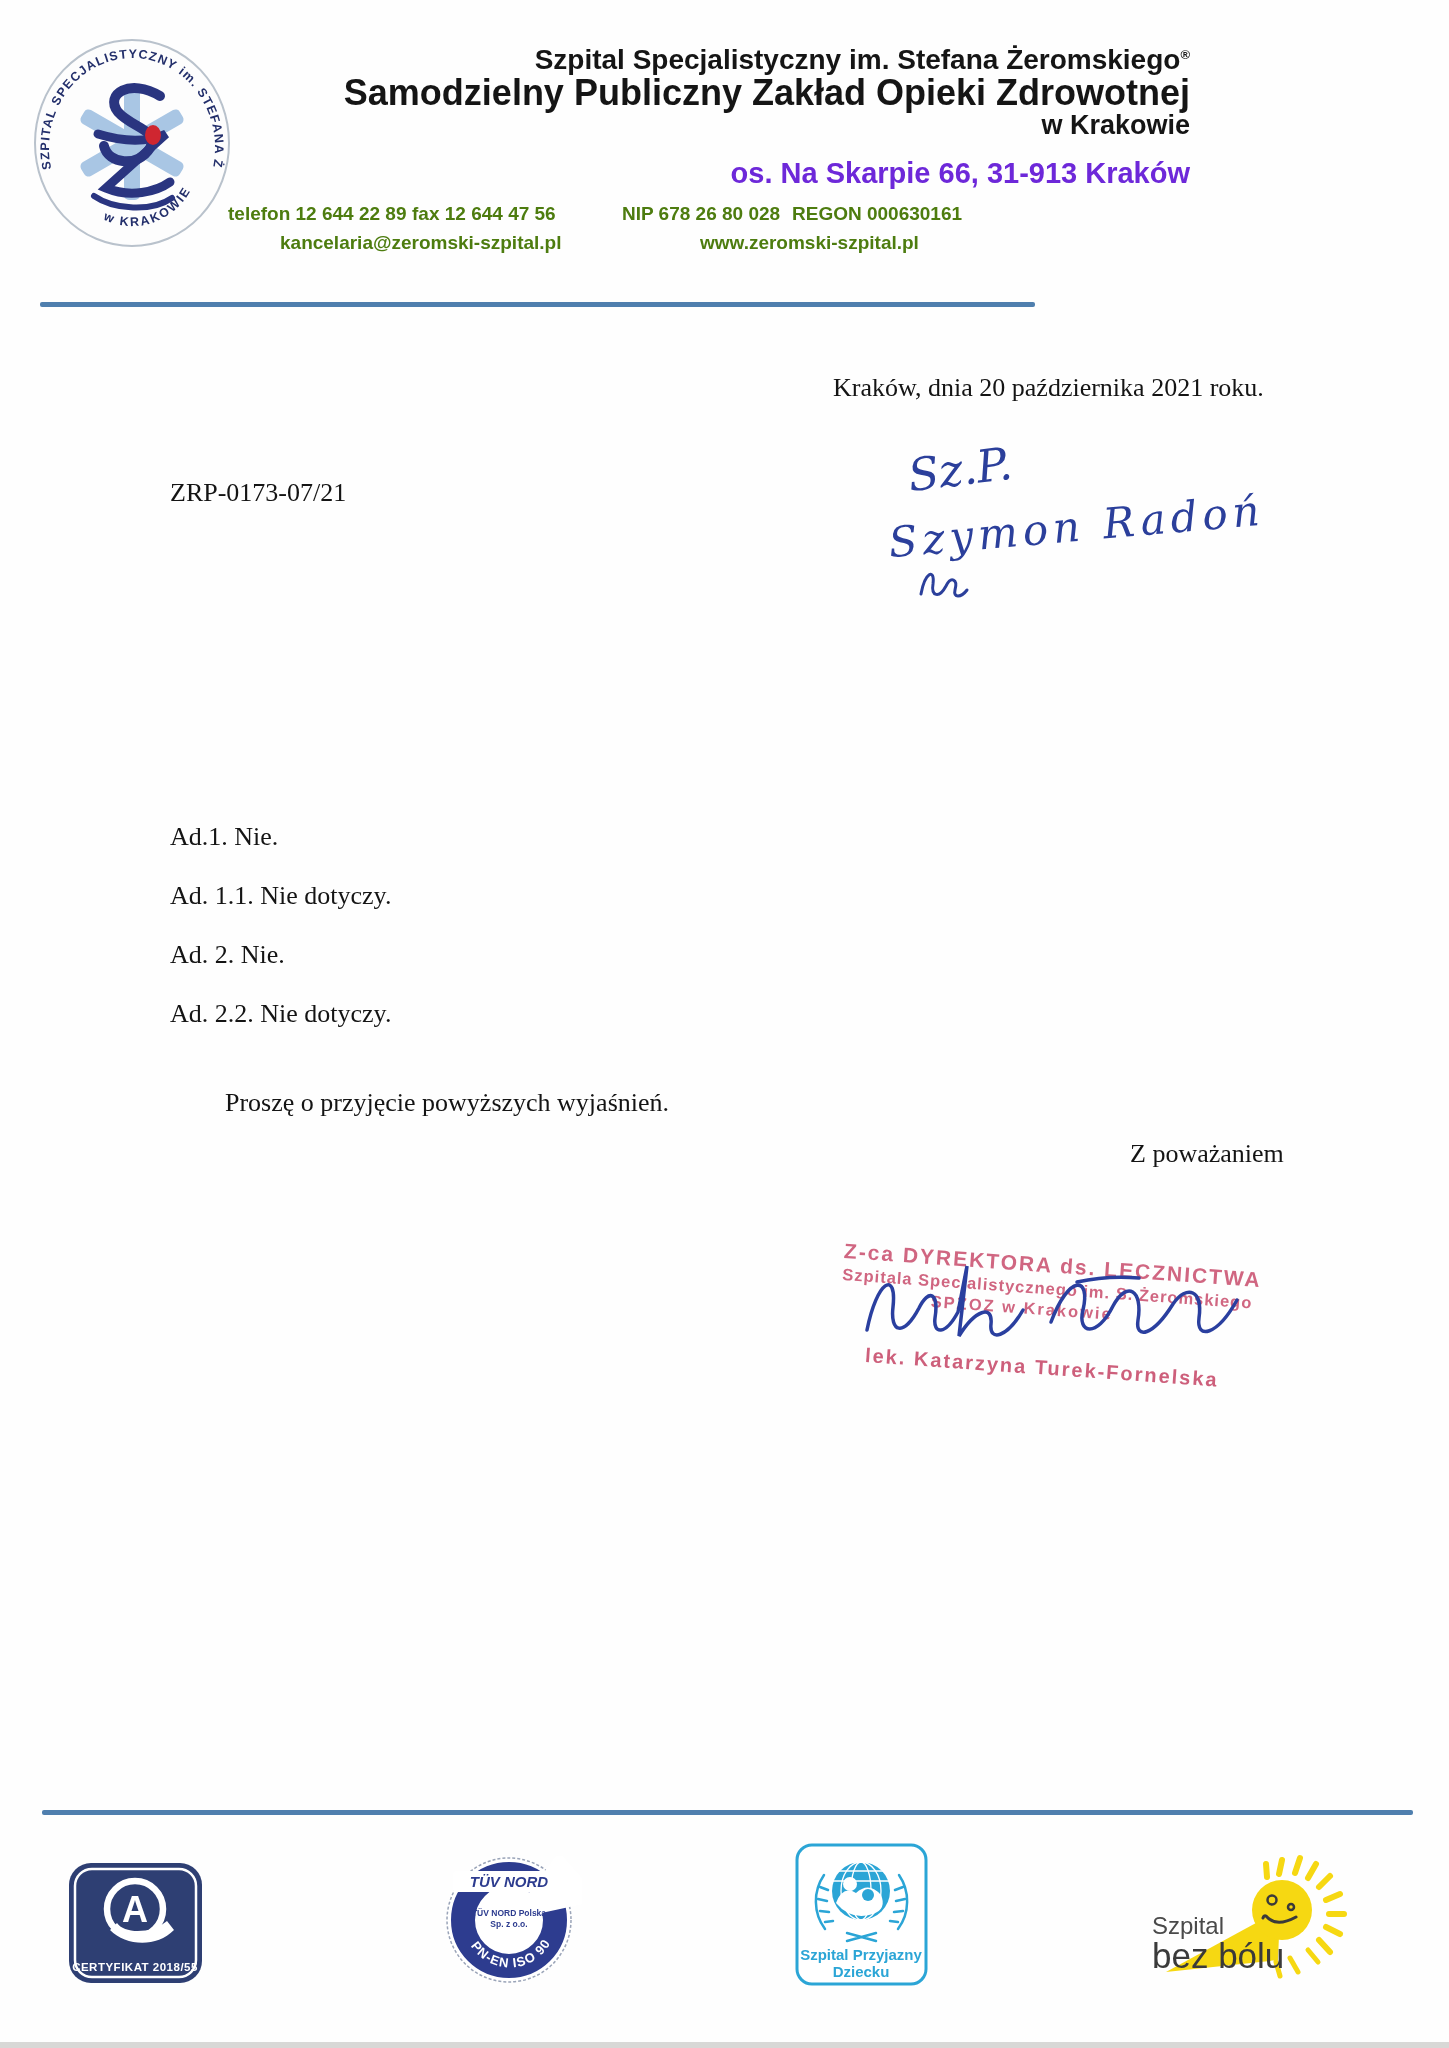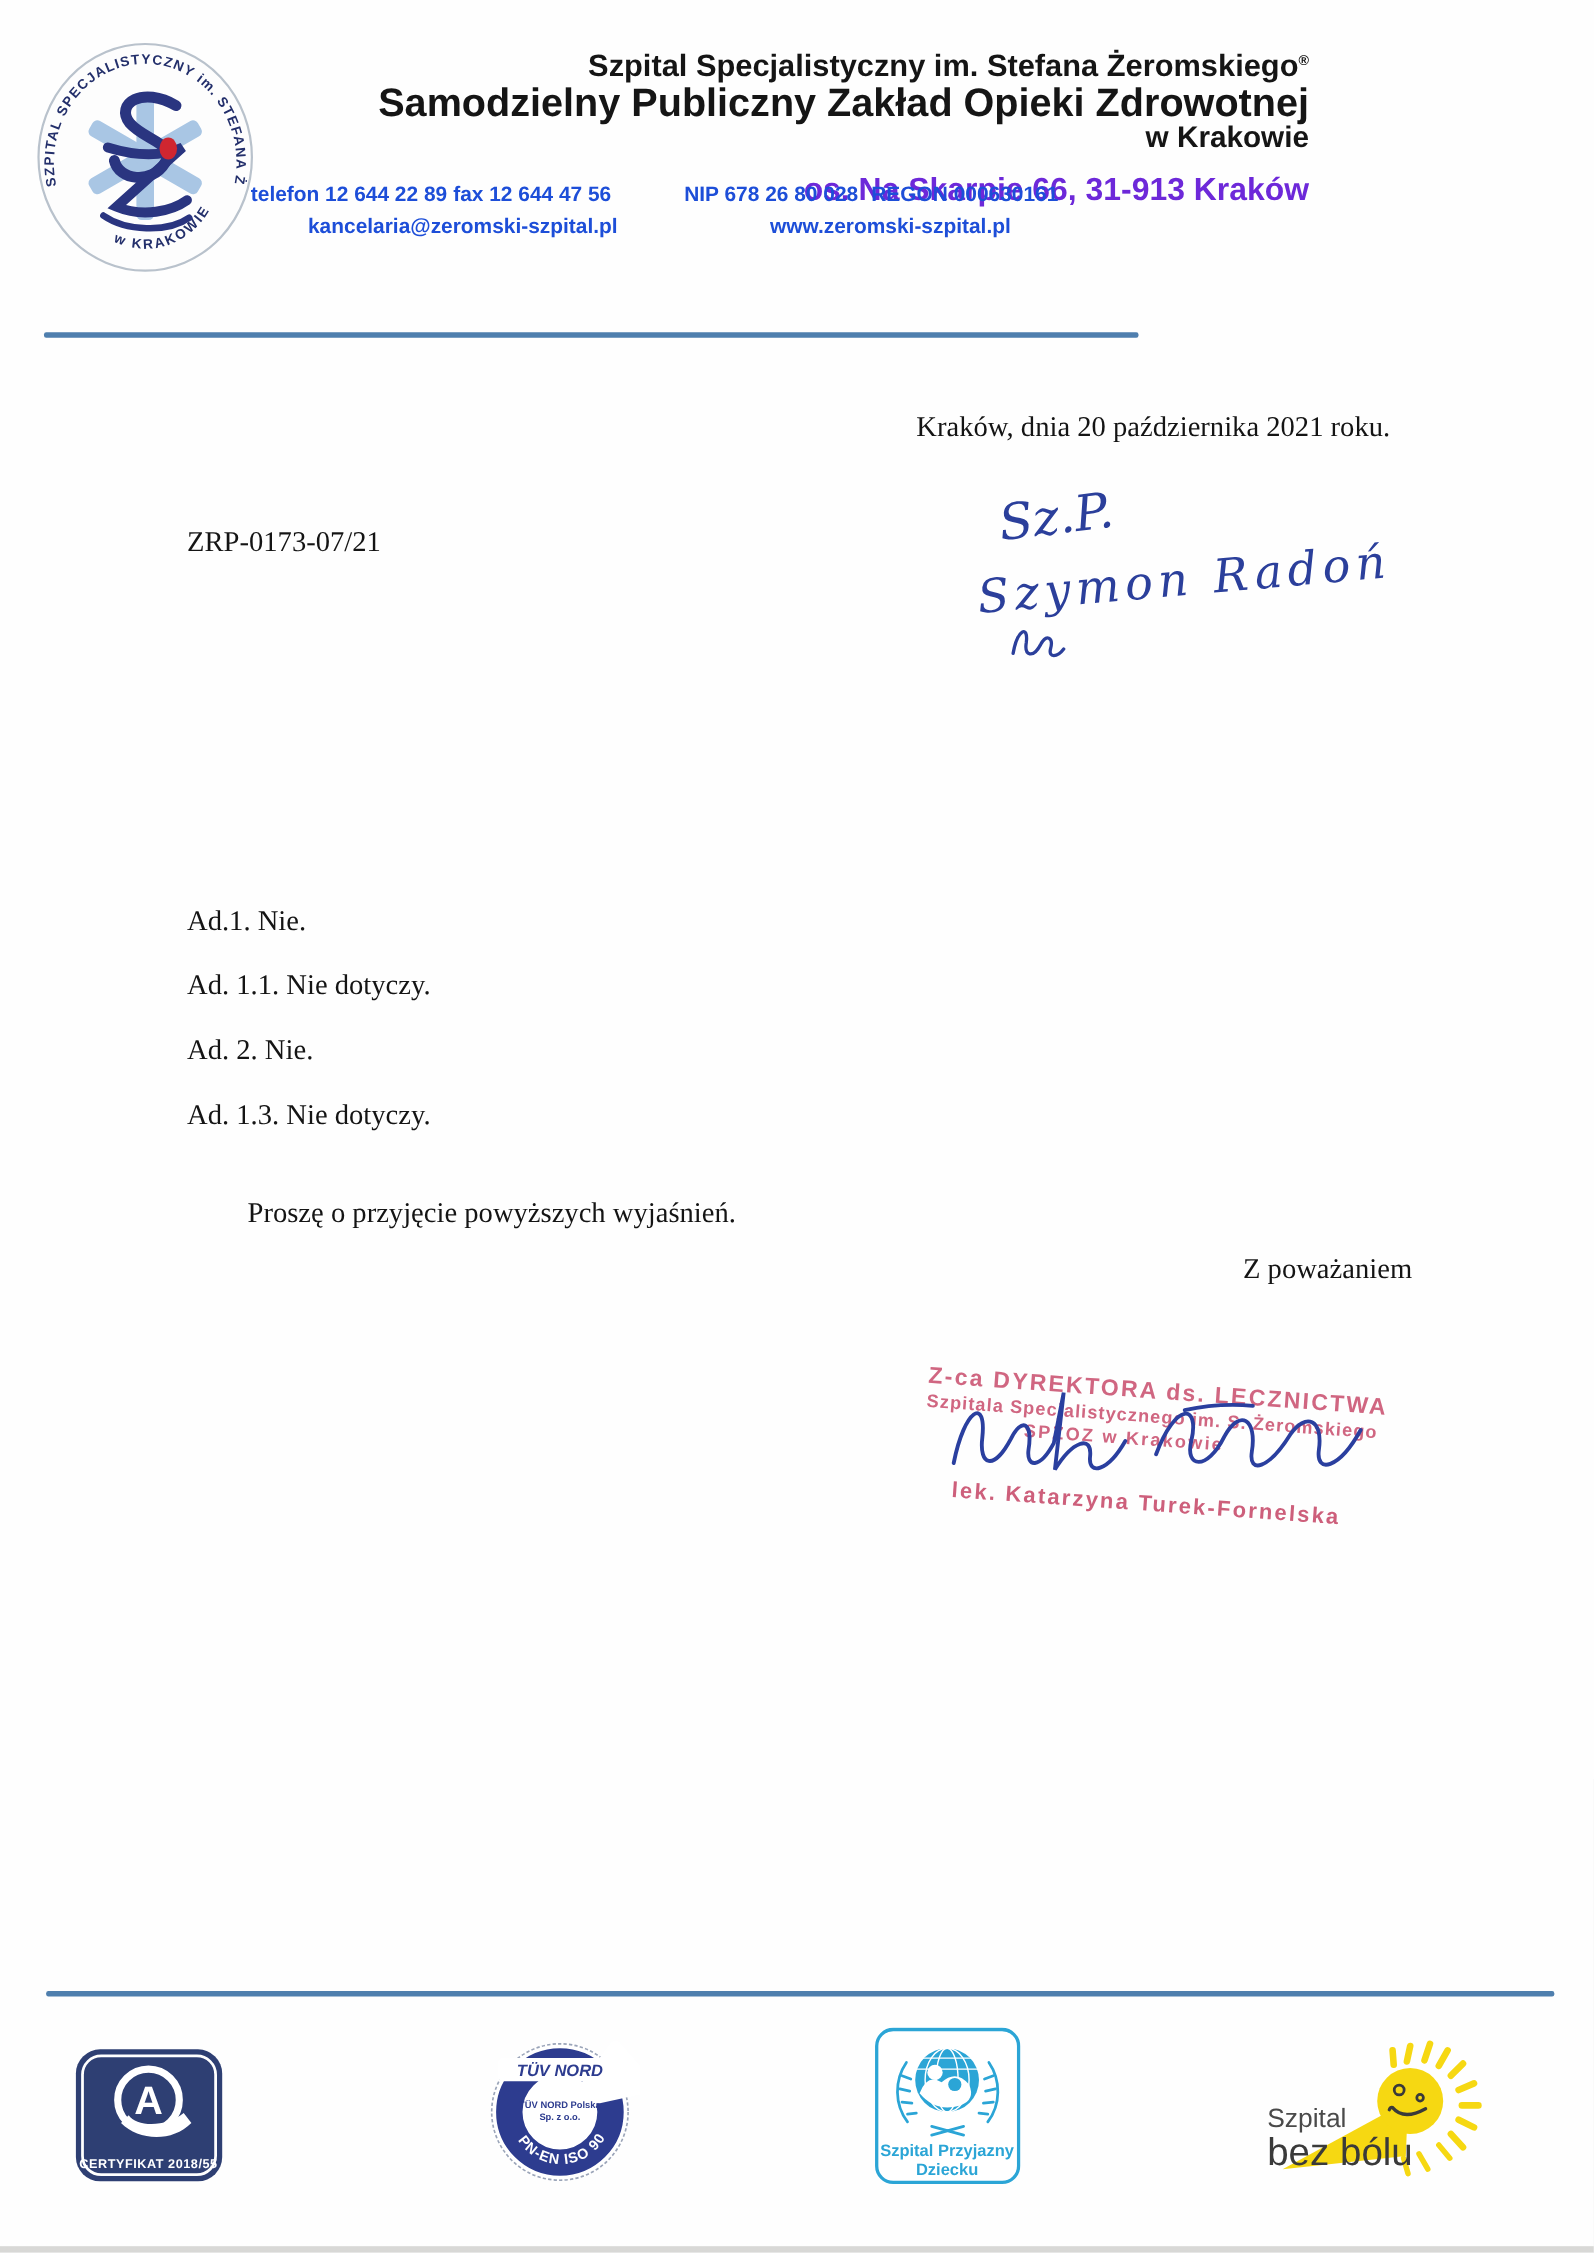--- a/index.html
+++ b/index.html
@@ -6,21 +6,21 @@
   .page{position:relative;width:1449px;height:2048px;background:#fefefe;overflow:hidden;
         font-family:"Liberation Sans",sans-serif;color:#111;}
   .abs{position:absolute;}
   
   .head-block{left:240px;top:38px;width:950px;text-align:right;}
   .head-l1{font-size:28px;font-weight:bold;line-height:33px;color:#151515;}
   .head-l1 sup{font-size:13px;}
   .head-l2{font-size:36px;font-weight:bold;line-height:33px;color:#151515;}
   .head-l3{font-size:27px;font-weight:bold;line-height:32px;color:#151515;}
   .head-addr{font-size:29px;font-weight:bold;line-height:36px;color:#6d28d9;margin-top:14px;}
-  .contact{font-size:19px;font-weight:bold;color:#1d4ed8;white-space:nowrap;}
+  .contact{font-size:19px;font-weight:bold;color:#4d7c0f;white-space:nowrap;margin-top:36px;}
   .rule{background:#4f7fae;border-radius:2px;}
   
   .serif{font-family:"Liberation Serif",serif;color:#141414;}
   .date-line{left:833px;top:373px;font-size:26px;}
   .ref{left:170px;top:478px;font-size:26px;}
   .body-par{left:148px;top:638px;width:1150px;font-size:25.5px;line-height:37px;
             text-align:justify;text-indent:110px;}
   .item{left:170px;font-size:26px;}
   .closing{left:225px;top:1088px;font-size:26px;}
   .valediction{left:1130px;top:1139px;font-size:26px;}
@@ -91,21 +91,21 @@
   <div class="abs hand hand-sal">Sz.P.</div>
   <div class="abs hand hand-name">Szymon Radoń</div>
   <svg class="abs" style="left:915px;top:562px;" width="60" height="45" viewBox="0 0 60 45">
     <path d="M 6,32 C 10,10 20,6 18,22 C 16,34 24,37 31,24 C 36,14 43,17 40,28 C 38,36 46,36 52,28" stroke="#2b3f9b" stroke-width="3" fill="none" stroke-linecap="round"></path>
   </svg>
 
 
   <div class="abs serif item" style="top:822px;">Ad.1. Nie.</div>
   <div class="abs serif item" style="top:881px;">Ad. 1.1. Nie dotyczy.</div>
   <div class="abs serif item" style="top:940px;">Ad. 2.  Nie.</div>
-  <div class="abs serif item" style="top:999px;">Ad. 1.3. Nie dotyczy.</div>
+  <div class="abs serif item" style="top:999px;">Ad. 2.2. Nie dotyczy.</div>
 
   <div class="abs serif closing">Proszę o przyjęcie powyższych wyjaśnień.</div>
 
   <div class="abs serif valediction">Z poważaniem</div>
 
   <div class="abs stamp">
     <div class="stamp-l1">Z-ca DYREKTORA ds. LECZNICTWA</div>
     <div class="stamp-l2">Szpitala Specjalistycznego im. S. Żeromskiego</div>
     <div class="stamp-l3">SPZOZ w Krakowie</div>
   </div>

